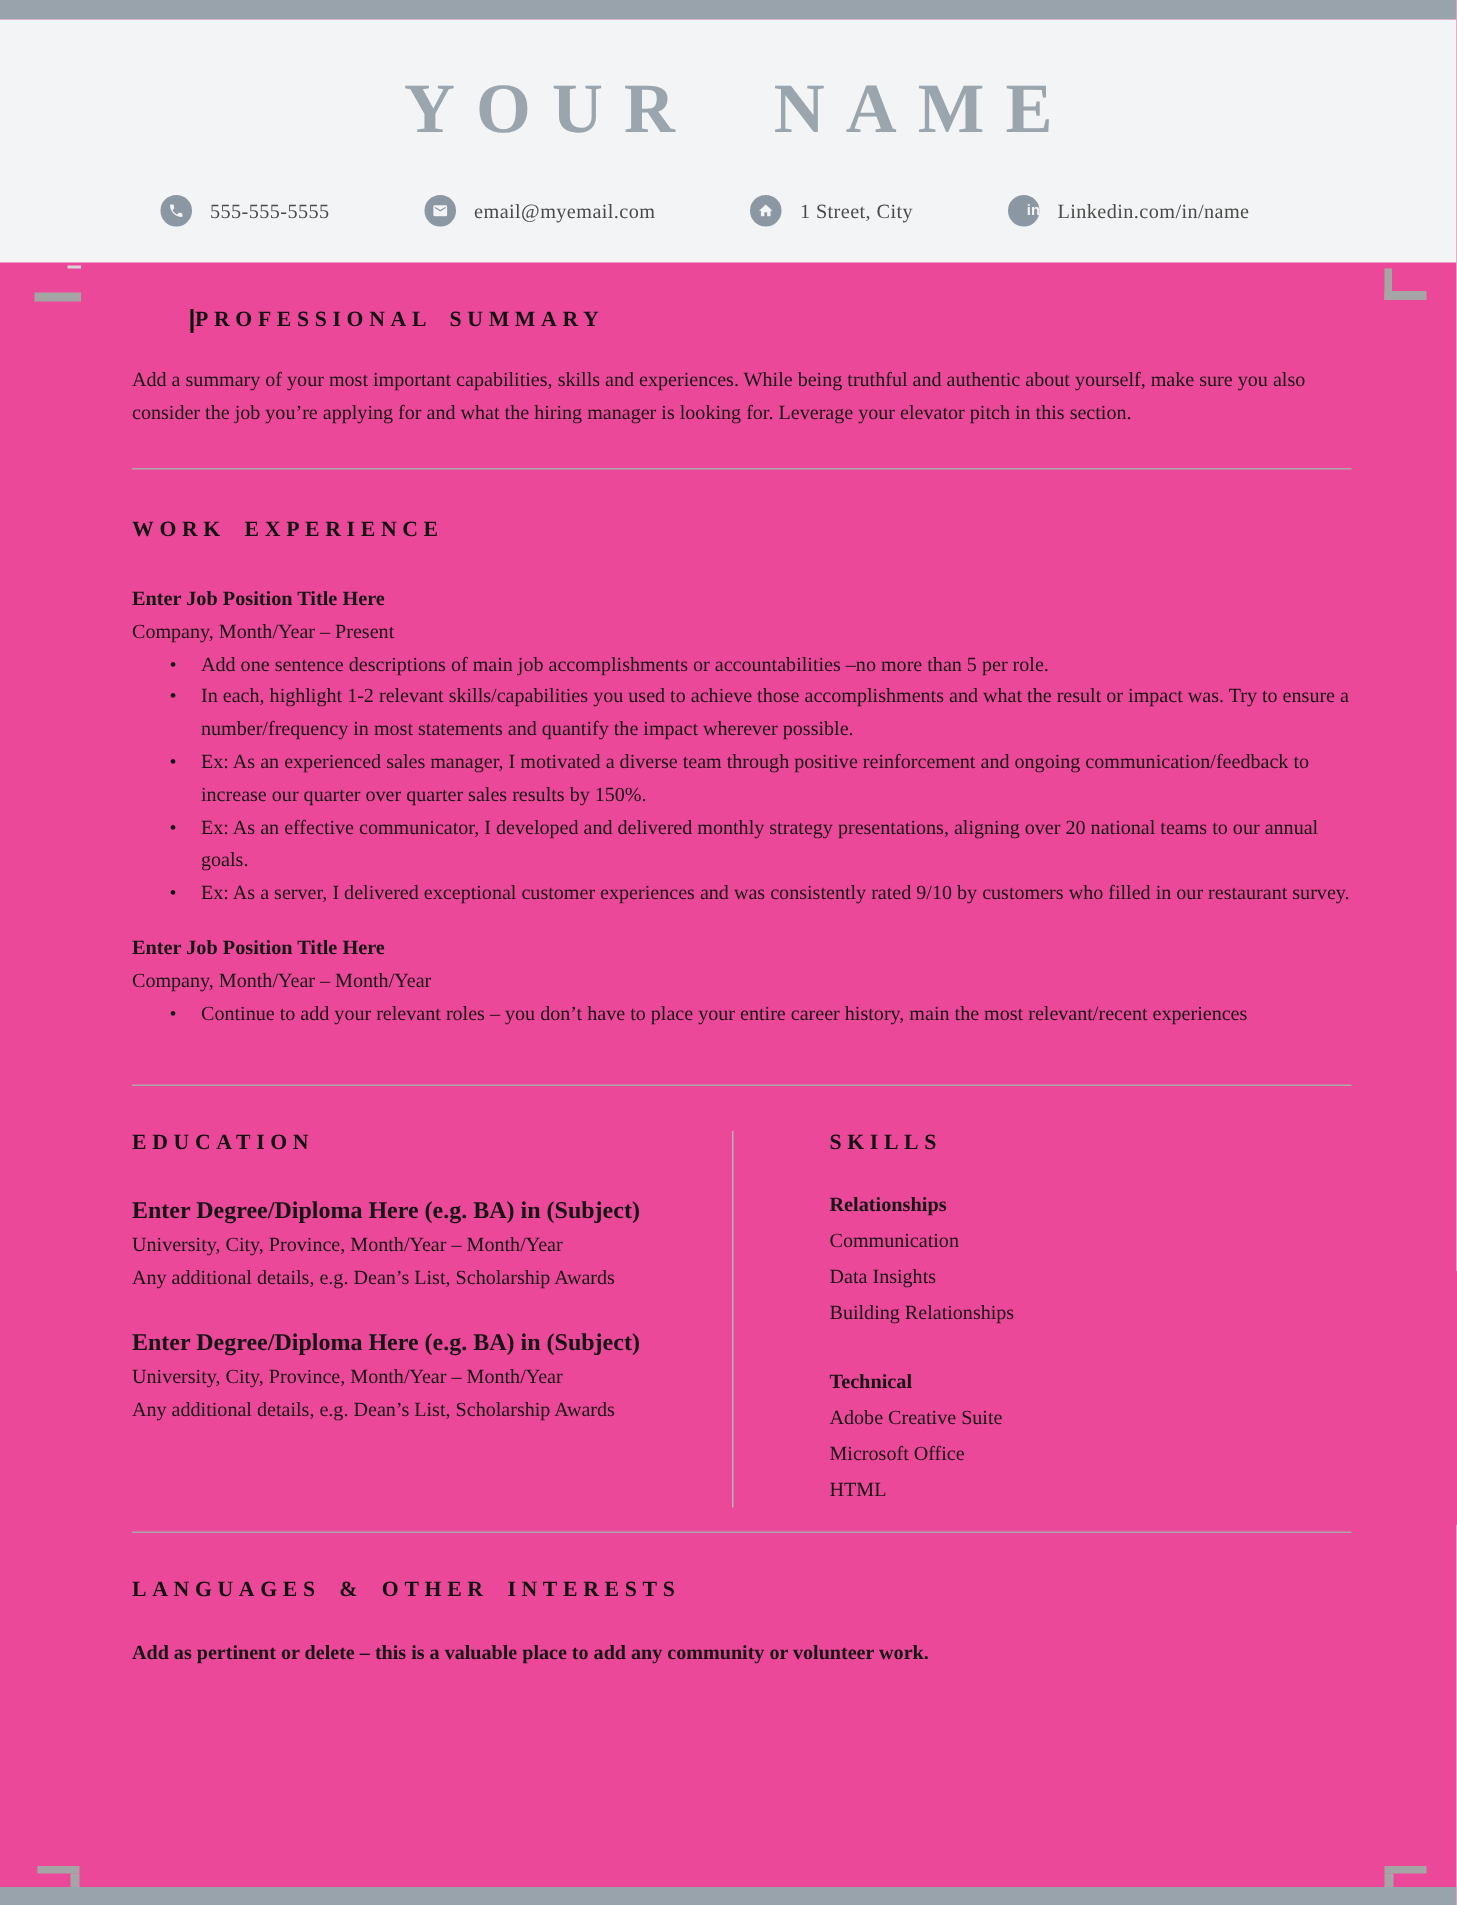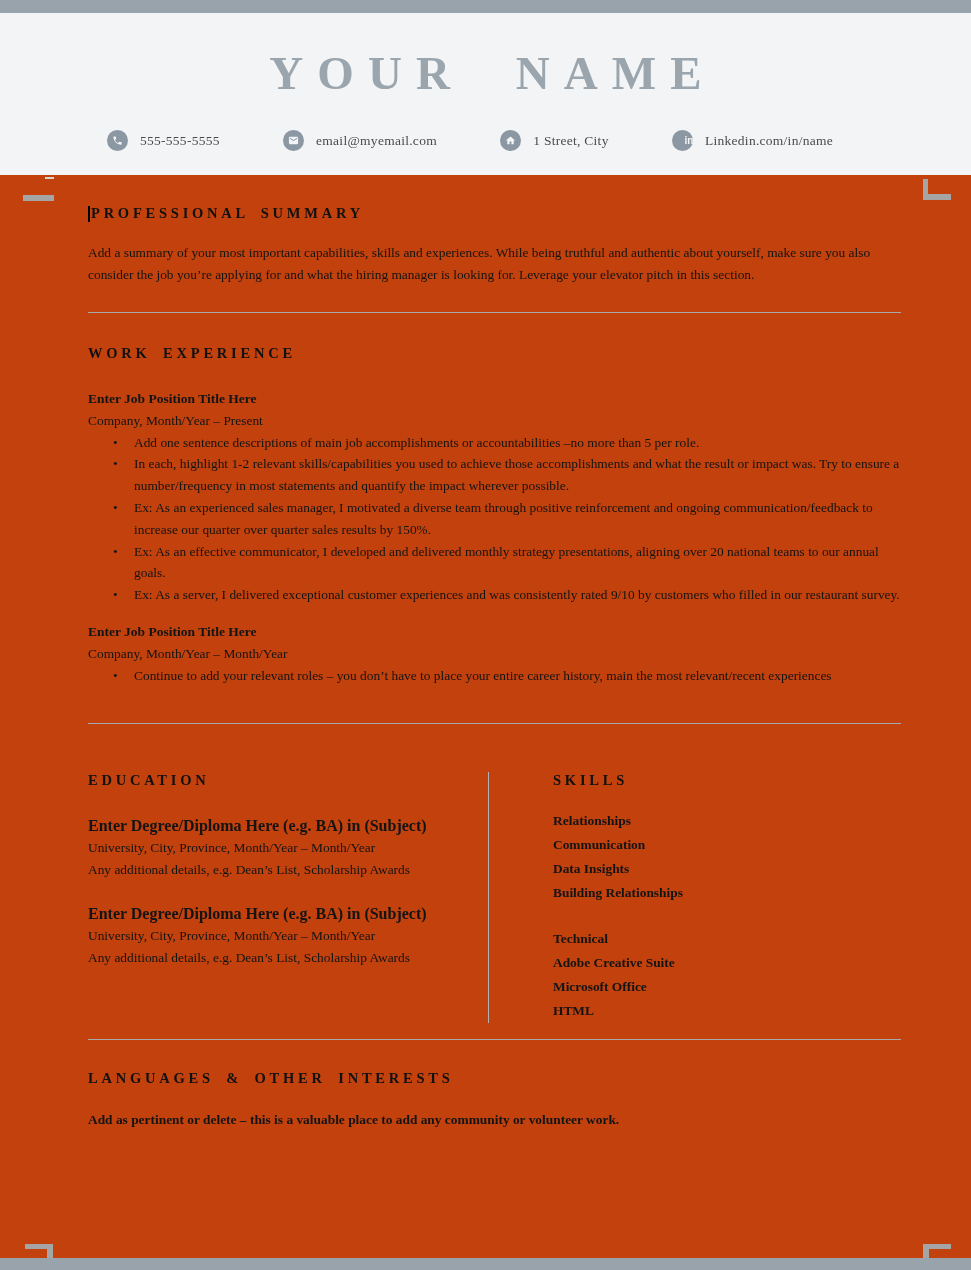--- a/index.html
+++ b/index.html
@@ -2,21 +2,21 @@
 <html><head>
 <meta charset="utf-8">
 <style>
   * { margin: 0; padding: 0; box-sizing: border-box; }
   html, body { background: #e8e8e8; }
   .page {
     position: relative;
     width: 971px;
     height: 1270px;
     margin: 0 auto;
-    background: #c2410c;
+    background: #ec4899;
     font-family: "Liberation Serif", "DejaVu Serif", serif;
     color: #141414;
     overflow: hidden;
   }
   
   .topbar    { position: absolute; top: 0; left: 0; width: 100%; height: 13px; background: #98a3ab; }
   .bottombar { position: absolute; bottom: 0; left: 0; width: 100%; height: 12px; background: #98a3ab; }
 
   
   .header {
@@ -59,45 +59,45 @@
   .content { position: absolute; top: 175px; left: 0; width: 100%; padding: 0 70px 0 88px; }
   .section-title {
     font-size: 14.5px; font-weight: bold; color: #111;
     letter-spacing: 0.26em; word-spacing: 0.35em;
     display: flex; align-items: center;
   }
   .cursor { display: inline-block; width: 2px; height: 16px; background: #000; margin-right: 1px; flex: none; }
   .body-text { font-size: 13.4px; line-height: 21.8px; }
   .rule { border: 0; height: 1px; background: #a9a9a9; }
 
-  .sec-summary .section-title { margin-top: 30px; }
+  .sec-summary .section-title { margin-top: 30px; margin-left: 39px; }
   .sec-summary .body-text { margin-top: 20px; }
   .rule-1 { margin-top: 26px; }
 
   .sec-work .section-title { margin-top: 32px; }
   .job-title { margin-top: 26px; font-size: 13.5px; font-weight: bold; line-height: 22px; }
   .job-meta  { font-size: 13.4px; line-height: 22px; }
   .bullet { display: flex; font-size: 13.4px; line-height: 21.8px; }
   .bullet .dot { flex: none; width: 46px; padding-left: 25px; }
   .bullet .dot::before { content: "\2022"; }
   .bullet .btext { flex: 1; }
   .job-2 .job-title { margin-top: 15px; }
   .rule-2 { margin-top: 36px; }
 
-  .columns { display: grid; grid-template-columns: 400px 1fr; margin-top: 48px; }
+  .columns { display: grid; grid-template-columns: 400px 1fr; margin-top: 30px; }
   .col-right { border-left: 1px solid #b3b3b3; padding-left: 64px; }
   .columns .section-title { margin-top: 0; }
   .edu-entry { margin-top: 26px; }
   .edu-entry + .edu-entry { margin-top: 22px; }
   .edu-degree { font-size: 16px; font-weight: bold; line-height: 22px; }
   .edu-line { font-size: 13.4px; line-height: 22px; }
   .skill-group { margin-top: 20px; }
   .skill-group + .skill-group { margin-top: 22px; }
   .skill-label { font-size: 13.5px; font-weight: bold; line-height: 24px; }
-  .skill-item { font-size: 13.4px; line-height: 24px; font-weight: bold; }
+  .skill-item { font-size: 13.4px; line-height: 24px; }
   .rule-3 { margin-top: 16px; }
 
   .sec-languages .section-title { margin-top: 30px; }
   .sec-languages .body-text { margin-top: 22px; font-weight: bold; }
 </style>
 </head>
 <body>
 
 <div class="page">
 

